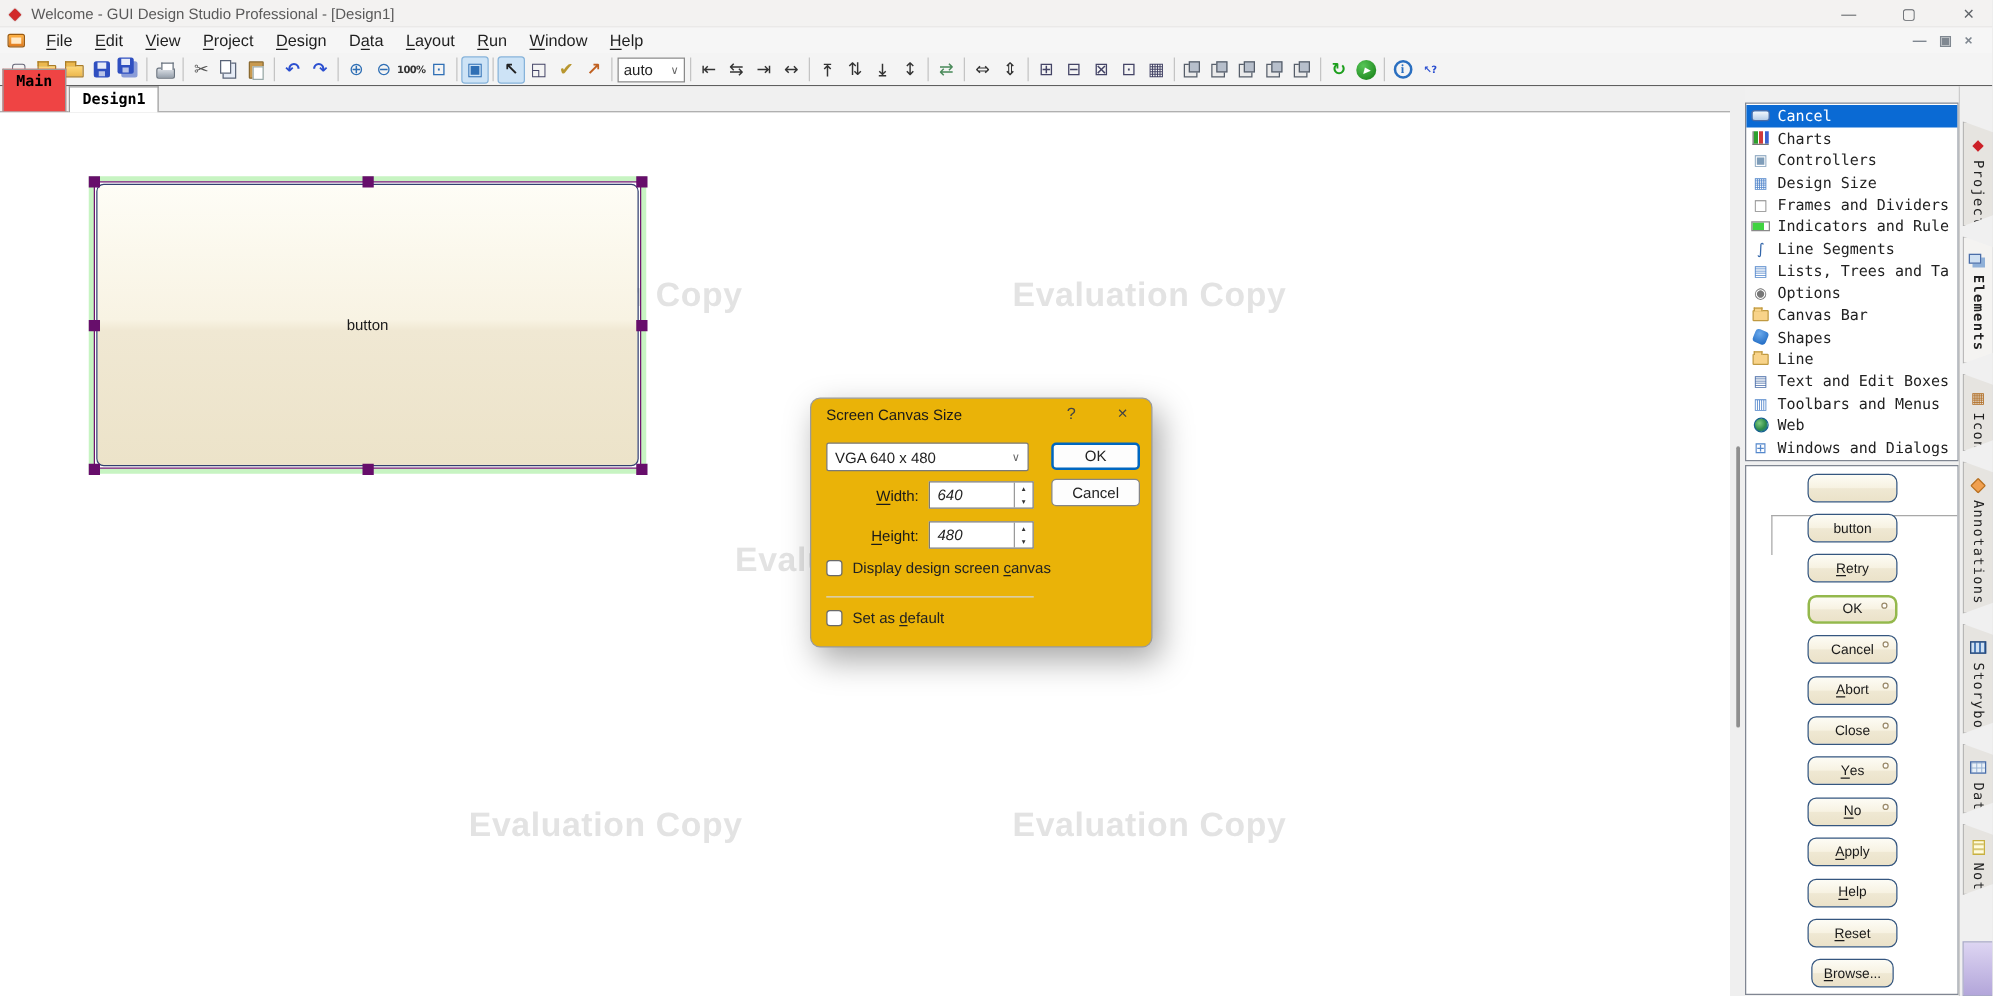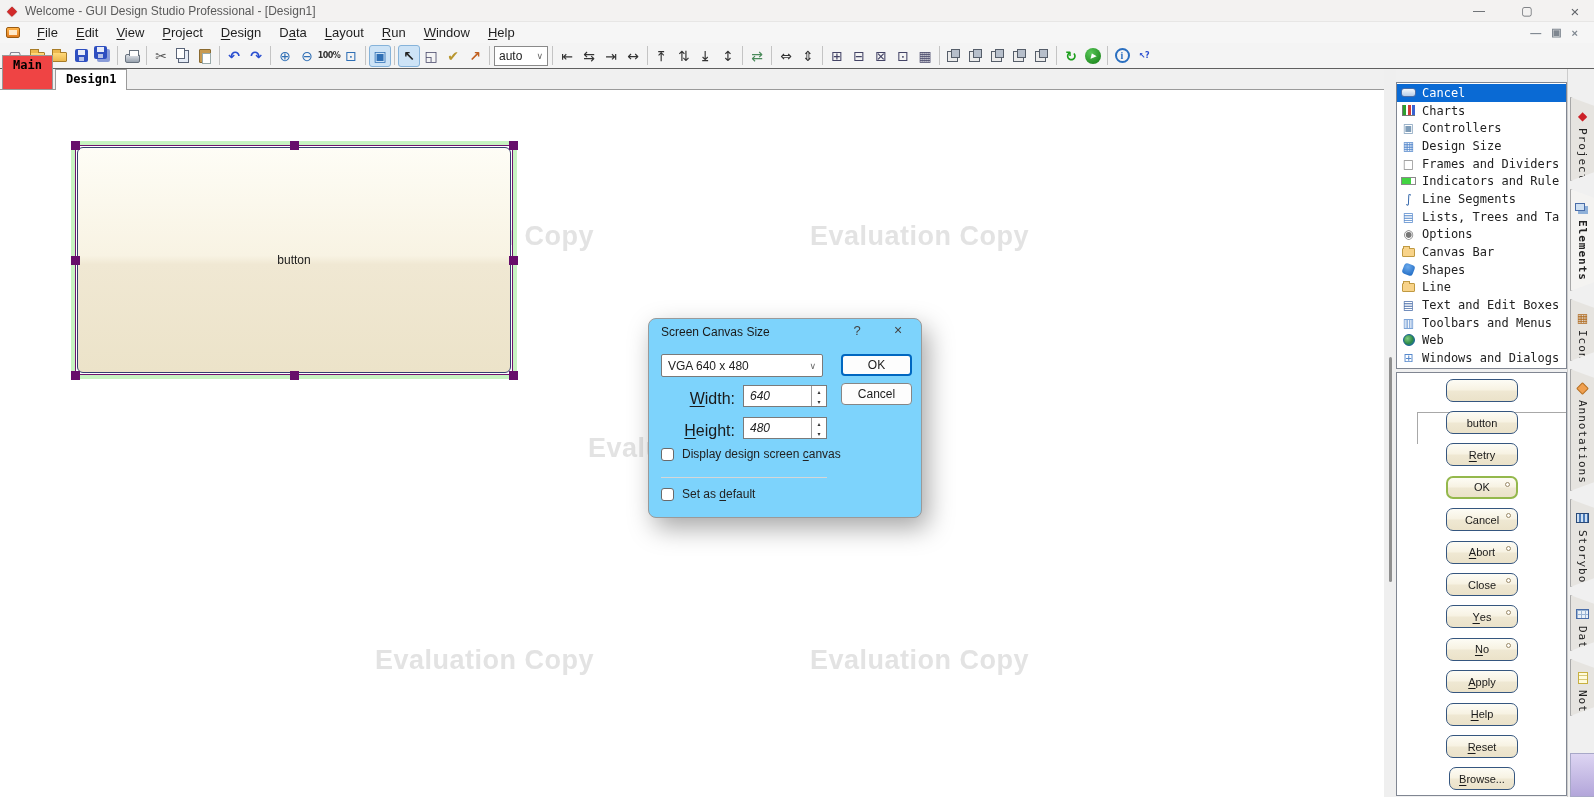--- a/index.html
+++ b/index.html
@@ -76,33 +76,33 @@
   #design-button { position:absolute; left:1px; top:1px; right:1px; bottom:1px;
                    border:1px solid #33406f; border-radius:6px;
                    background:linear-gradient(180deg,#fefdf6 0%,#f8f3e3 48%,#f0e8d3 52%,#ece3c9 100%);
                    display:flex; align-items:center; justify-content:center; font-size:12px; color:#1a1a1a; }
   .handle { position:absolute; width:9px; height:9px; background:#670e6b; z-index:3; }
 
   #canvas-scroll { position:absolute; left:1384px; top:69px; width:12px; height:728px; background:#efefef; }
   #canvas-thumb { position:absolute; left:5px; top:288px; width:3px; height:225px; background:#8f8f8f; border-radius:2px; }
 
   
-  #dialog { position:absolute; left:648px; top:318px; width:274px; height:200px; background:#7dd3fc;
+  #dialog { position:absolute; left:648px; top:318px; width:274px; height:200px; background:#eab308;
             border:1px solid #9a9a9a; border-radius:8px; box-shadow:6px 10px 26px rgba(0,0,0,.35);
             z-index:50; font-size:12px; }
   #dialog-title { position:absolute; left:12px; top:6px; font-size:12px; color:#1a1a1a; }
   #dialog-help { position:absolute; left:200px; top:4px; width:16px; text-align:center; font-size:13px; color:#444; }
   #dialog-close { position:absolute; left:240px; top:3px; width:18px; text-align:center; font-size:14px; color:#444; }
   .dcombo { position:absolute; left:12px; top:35px; width:162px; height:23px; background:#fff;
             border:1px solid #7a7a7a; border-radius:2px; display:flex; align-items:center;
             justify-content:space-between; padding:0 6px; }
   .dbtn { position:absolute; left:192px; width:71px; height:22px; background:#fdfdfd; border:1px solid #868686;
           border-radius:4px; display:flex; align-items:center; justify-content:center; font-size:12px; }
   .dbtn.accent { border:2px solid #0067c0; }
-  .dlabel { position:absolute; width:74px; text-align:right; font-size:16px; color:#1a1a1a; }
+  .dlabel { position:absolute; width:74px; text-align:right; font-size:12px; color:#1a1a1a; }
   .dfield { position:absolute; left:94px; width:84px; height:22px; background:#fff; border:1px solid #7a7a7a; display:flex; }
   .dfield .val { flex:1; padding:3px 0 0 6px; font-size:12px;font-style:italic; }
   .spin { width:15px; border-left:1px solid #9a9a9a; display:flex; flex-direction:column; }
   .spin span { flex:1; display:flex; align-items:center; justify-content:center; font-size:6px; color:#333; }
   .cbrow { position:absolute; left:12px; display:flex; align-items:center; gap:8px; }
   .cb { width:13px; height:13px; background:#fff; border:1px solid #6a6a6a; border-radius:3px; flex:0 0 auto; }
   .dsep { position:absolute; left:12px; top:158px; width:166px; height:1px; background:#d6d6d6; }
 
   
   #rpanel-bg { position:absolute; left:1396px; top:69px; width:171px; height:728px; background:#f0f0f0; }

